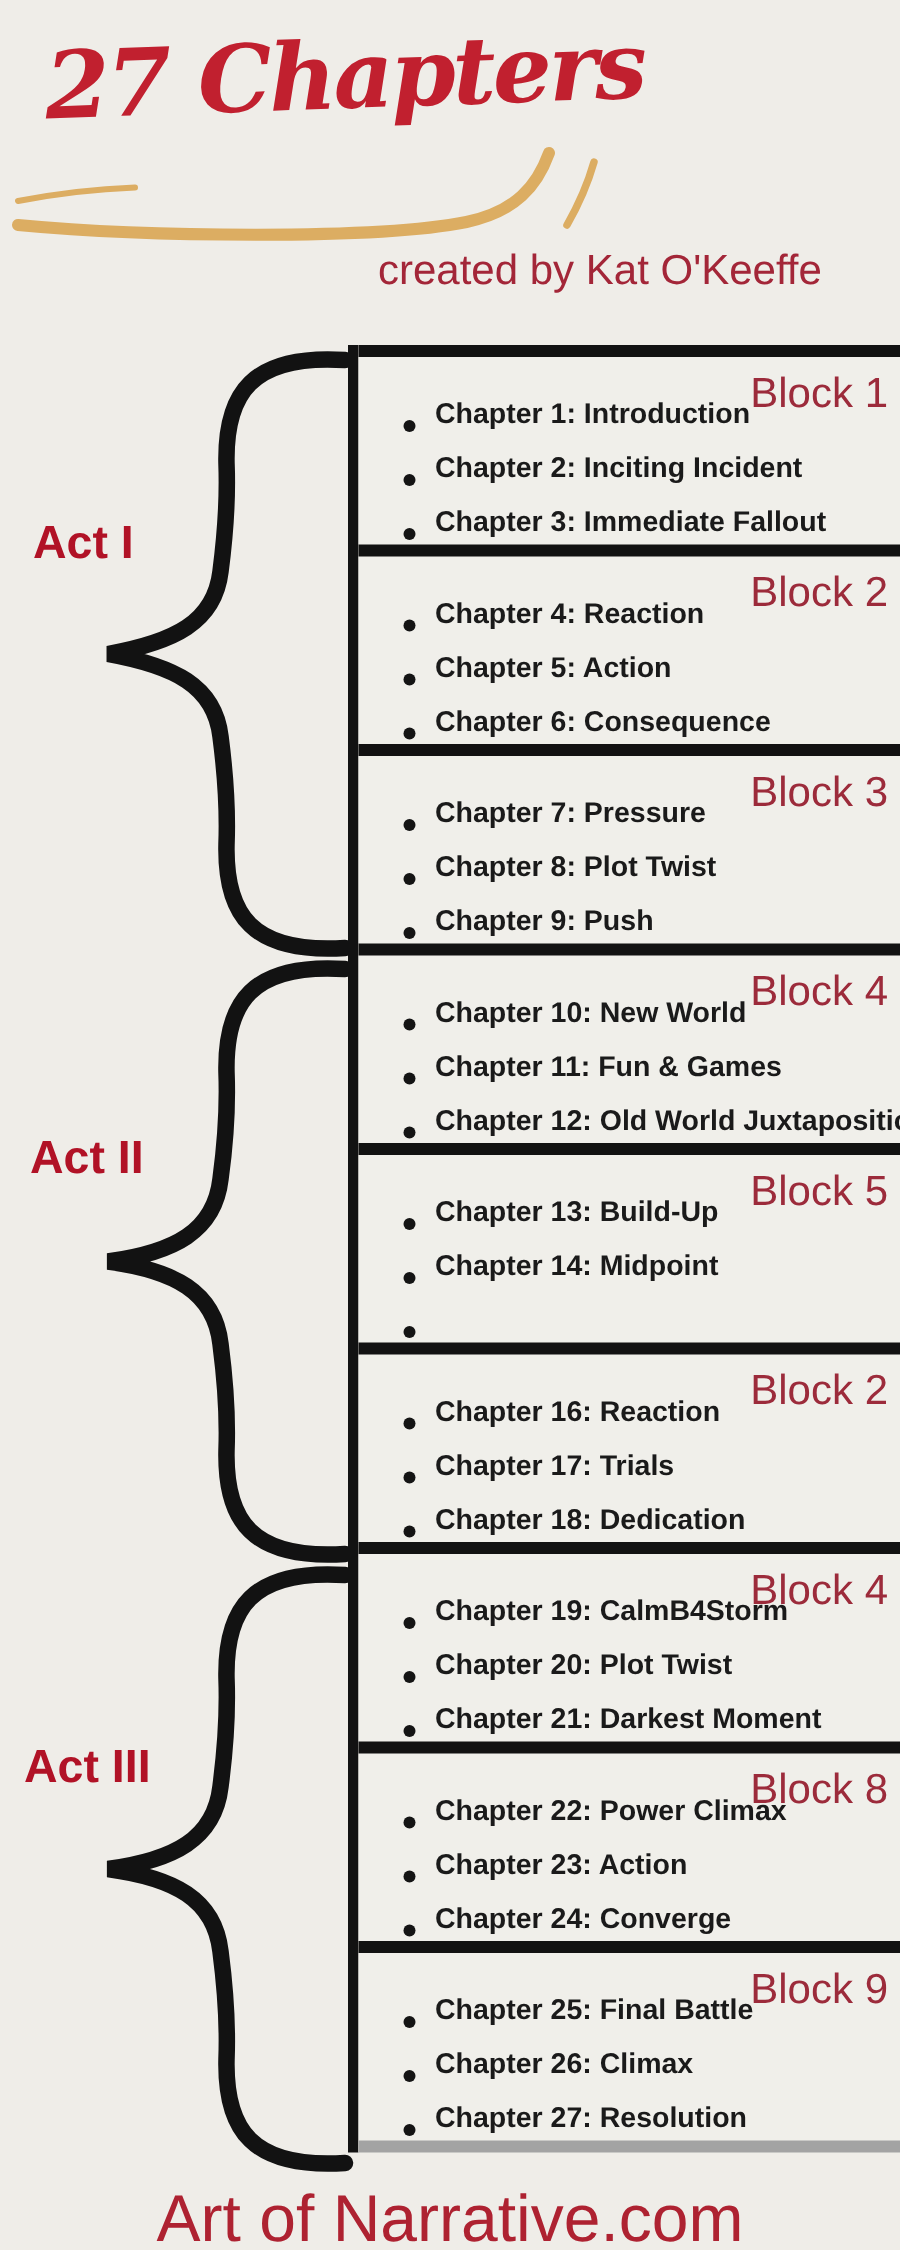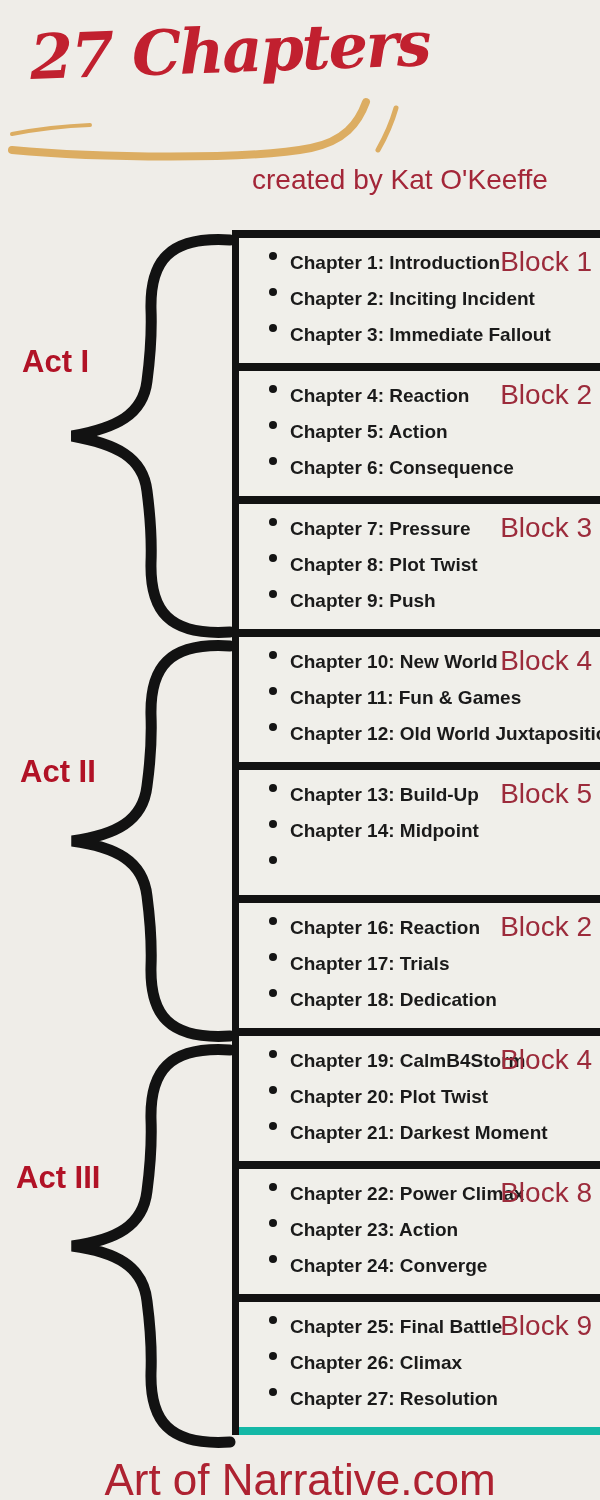--- a/index.html
+++ b/index.html
@@ -63,37 +63,37 @@
     border-left: 7px solid #121212;
     box-sizing: border-box;
   }
   .block {
     border-top: 8px solid #121212;
     height: 125px;
     position: relative;
     background: #F0EFEA;
     box-sizing: content-box;
   }
-  .block:last-child { border-bottom: 8px solid #14b8a6; }
+  .block:last-child { border-bottom: 8px solid #a3a3a3; }
   .block-label {
     position: absolute;
     top: 8px; right: 8px;
     font-size: 28px;
     color: #9C2B3B;
     white-space: nowrap;
     text-align: right;
   }
   .chapters {
     list-style: none;
     margin: 0; padding: 14px 0 0 0;
   }
   .chapter {
     height: 36px;
     display: flex;
-    align-items: flex-start;
+    align-items: flex-end;
   }
   .dot {
     width: 8px; height: 8px;
     border-radius: 50%;
     background: #141414;
     margin: 0 13px 0 30px;
     flex: 0 0 auto;
   }
   .chapter-text {
     font-size: 19px;

